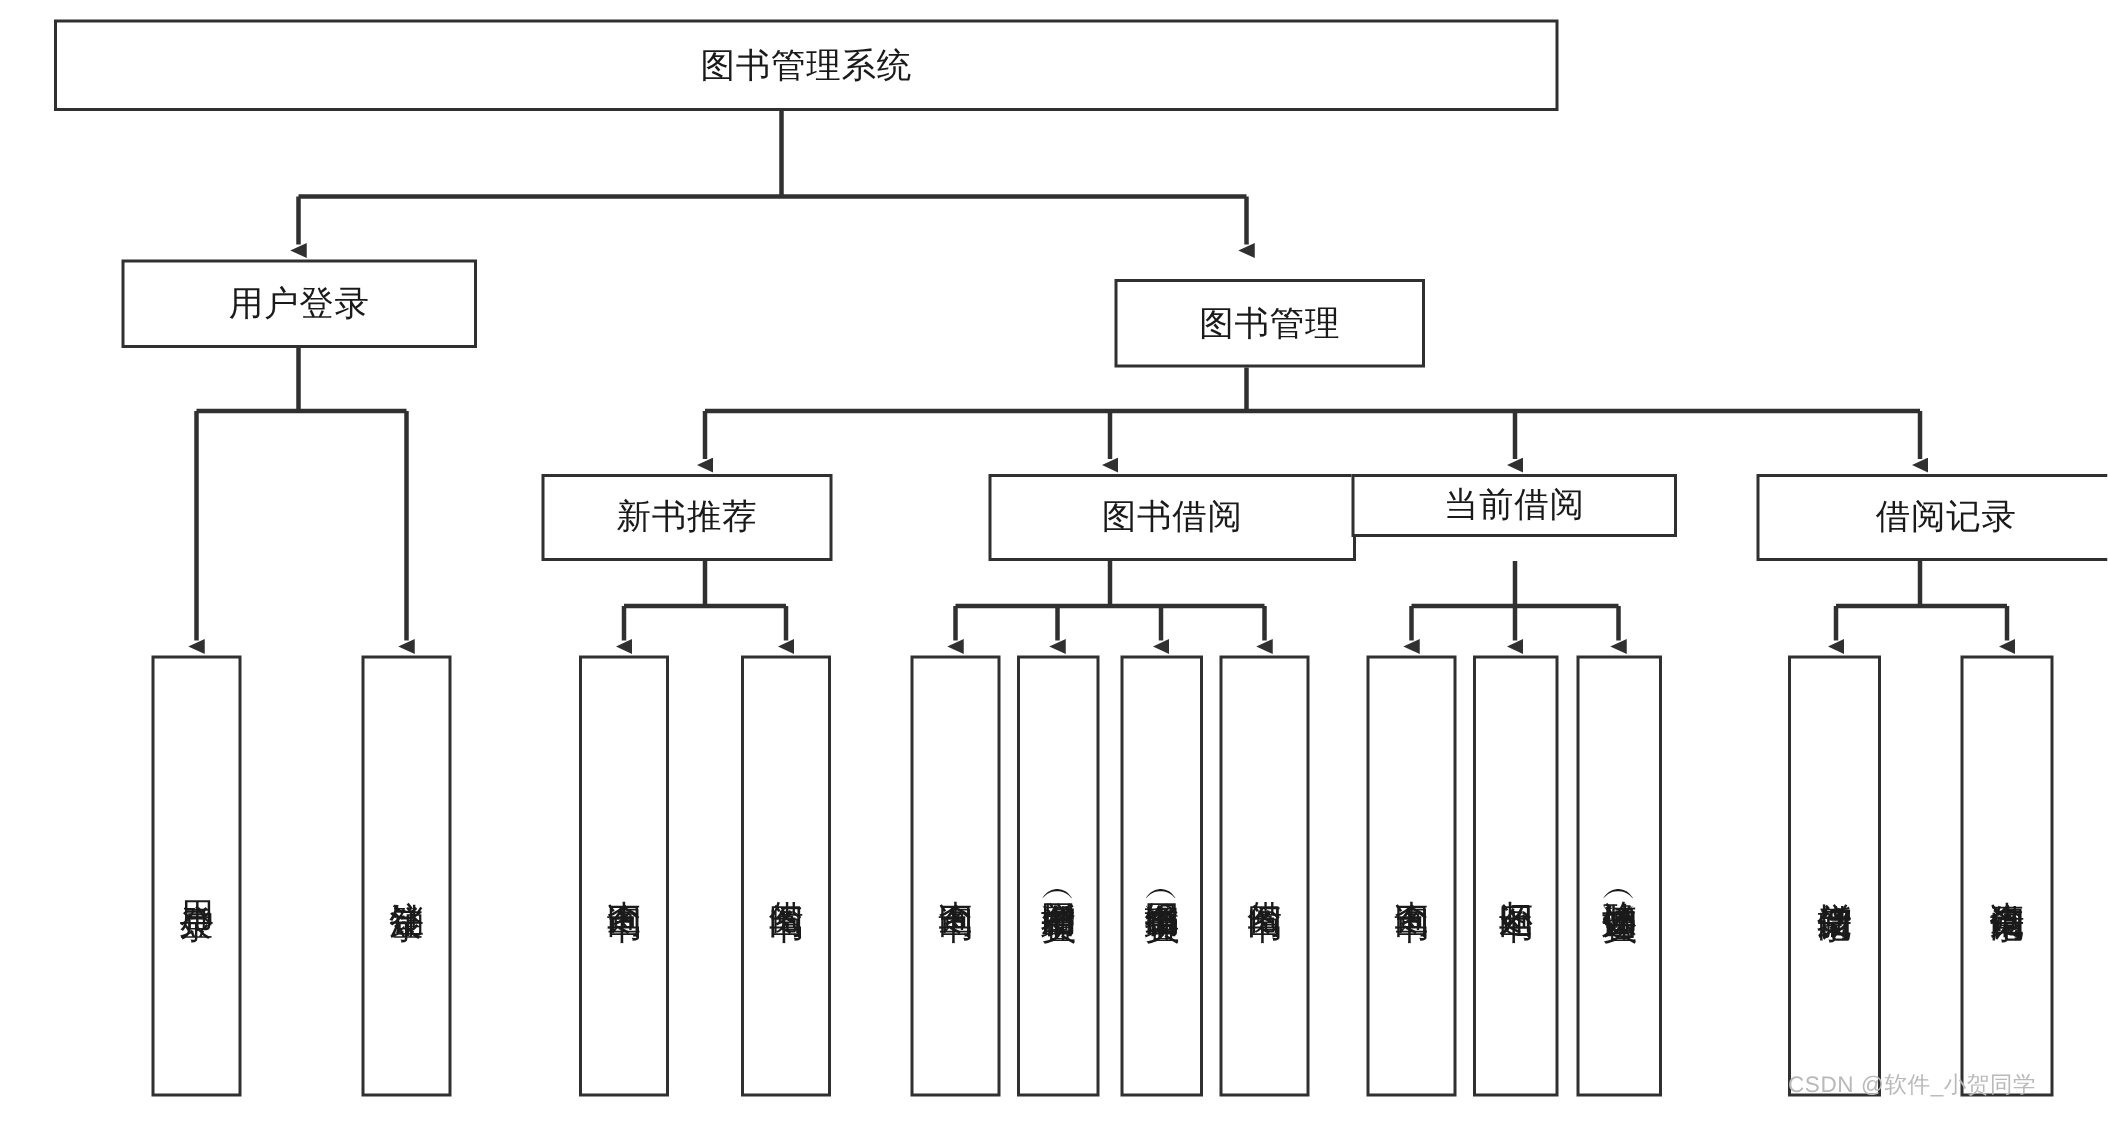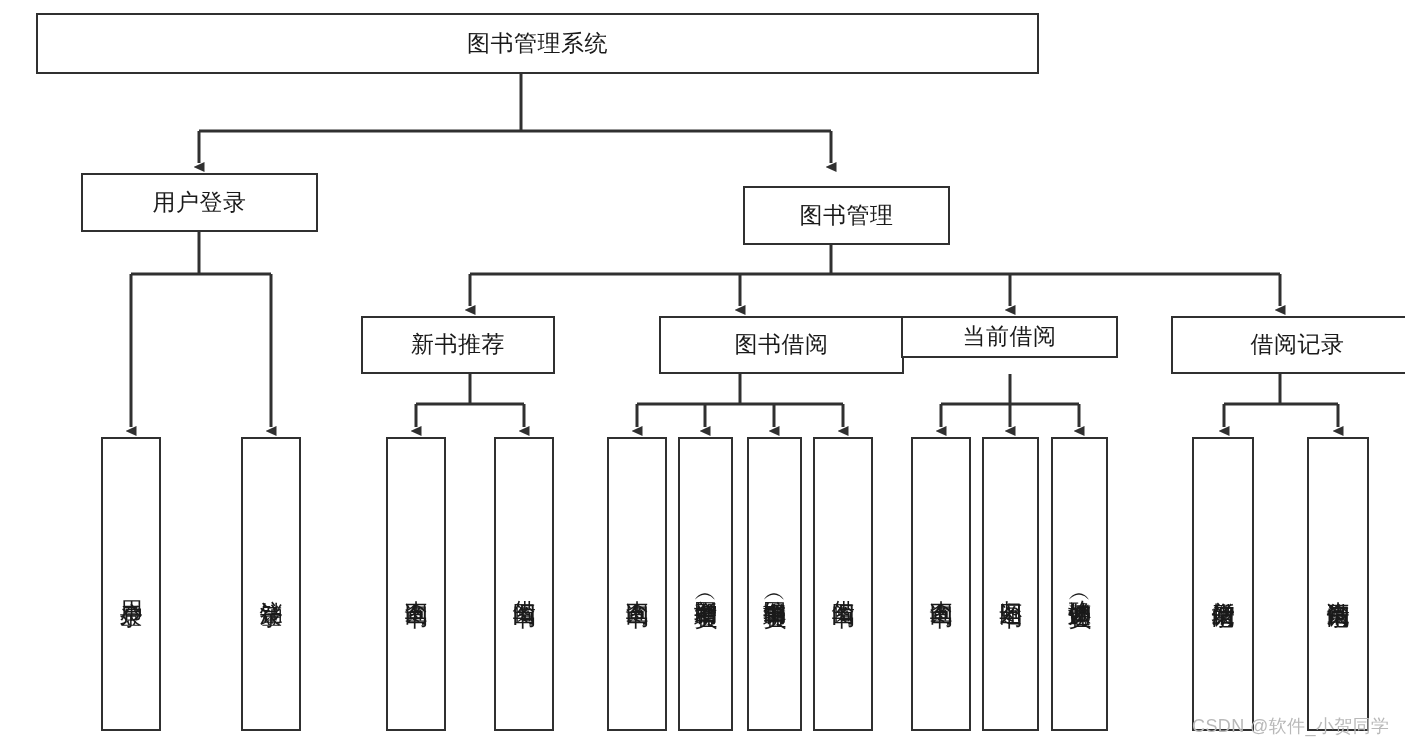--- a/index.html
+++ b/index.html
@@ -58,21 +58,21 @@
     max-height: 272px;
   }
   .node.vert.tall .label {
     max-height: 282px;
     letter-spacing: 1px;
   }
   .watermark {
     position: absolute;
     left: 1192px;
     top: 714px;
-    font-size: 18px;
+    font-size: 15px;
     color: #b9b9b9;
     white-space: nowrap;
     letter-spacing: 0.4px;
   }
 </style>
 </head>
 <body>
 
 <div id="canvas">
 

